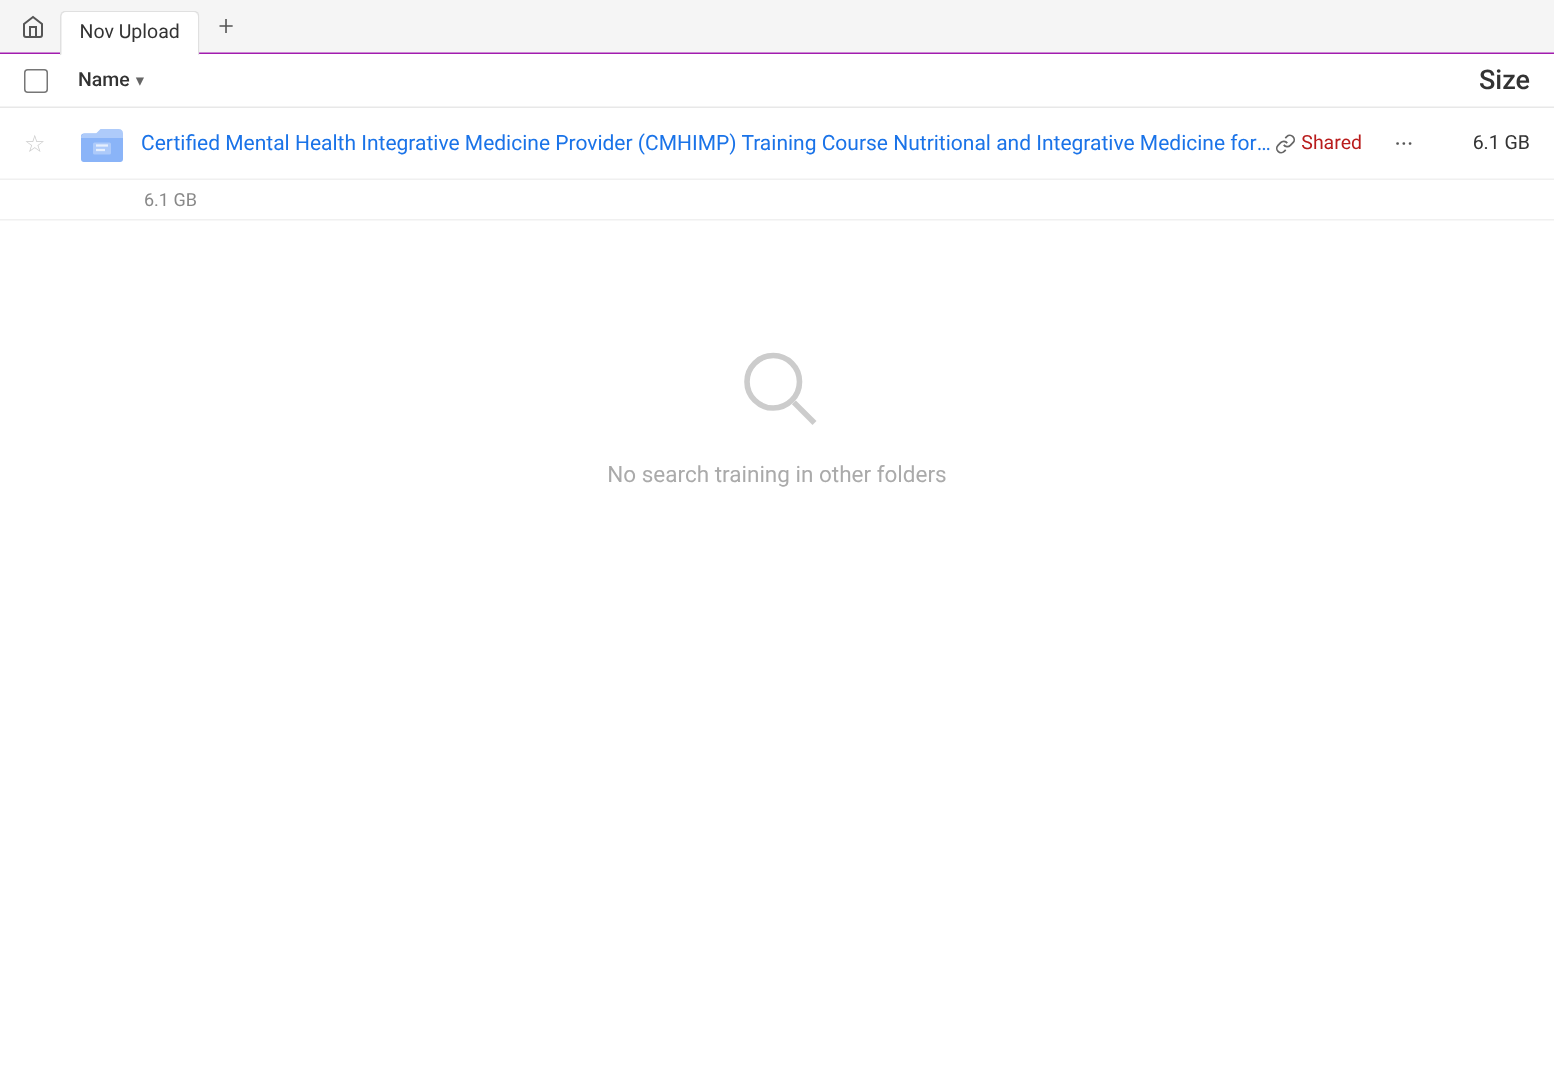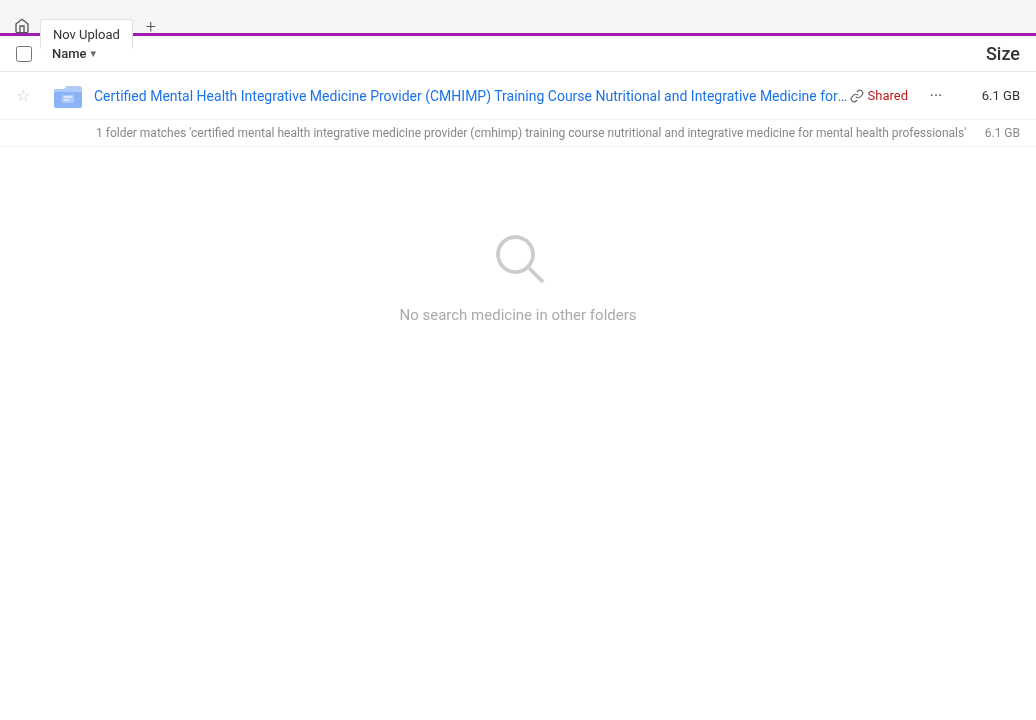--- a/index.html
+++ b/index.html
@@ -14,21 +14,22 @@
       color: #333;
       font-size: 14px;
       width: 1036px;
       height: 720px;
       overflow: hidden;
     }
 
     
     .tab-bar {
       display: flex;
-      border-bottom: 3px solid #a21caf;
+      align-items: center;
+      border-bottom: 1px solid #a21caf;
       background: #f5f5f5;
       height: 36px;
       padding: 12px 8px;
       gap: 4px;
     }
 
     .tab-home-btn {
       width: 28px;
       height: 28px;
       display: flex;
@@ -284,31 +285,28 @@
   </div>
   <div class="more-btn">
     <span>···</span>
   </div>
   <div class="file-size">
     <span>6.1 GB</span>
   </div>
 </div>
 
 <div class="match-row">
-  <div class="match-text">
-    <span>1 folder matches 'certified mental health integrative medicine provider (cmhimp) training course nutritional and integrative medicine for mental health professionals'</span>
-  </div>
   <div class="match-size">
     <span>6.1 GB</span>
   </div>
 </div>
 
 <div class="empty-state">
   <div style="color: #ccc;">
     <svg width="60" height="60" viewBox="0 0 24 24" fill="none" stroke="#ccc" stroke-width="1.5">
       <circle cx="11" cy="11" r="7"></circle>
       <line x1="16.5" y1="16.5" x2="22" y2="22"></line>
     </svg>
   </div>
   <div class="empty-text">
-    <span>No search medicine in other folders</span>
+    <span>No search training in other folders</span>
   </div>
 </div>
 
 </body></html>

